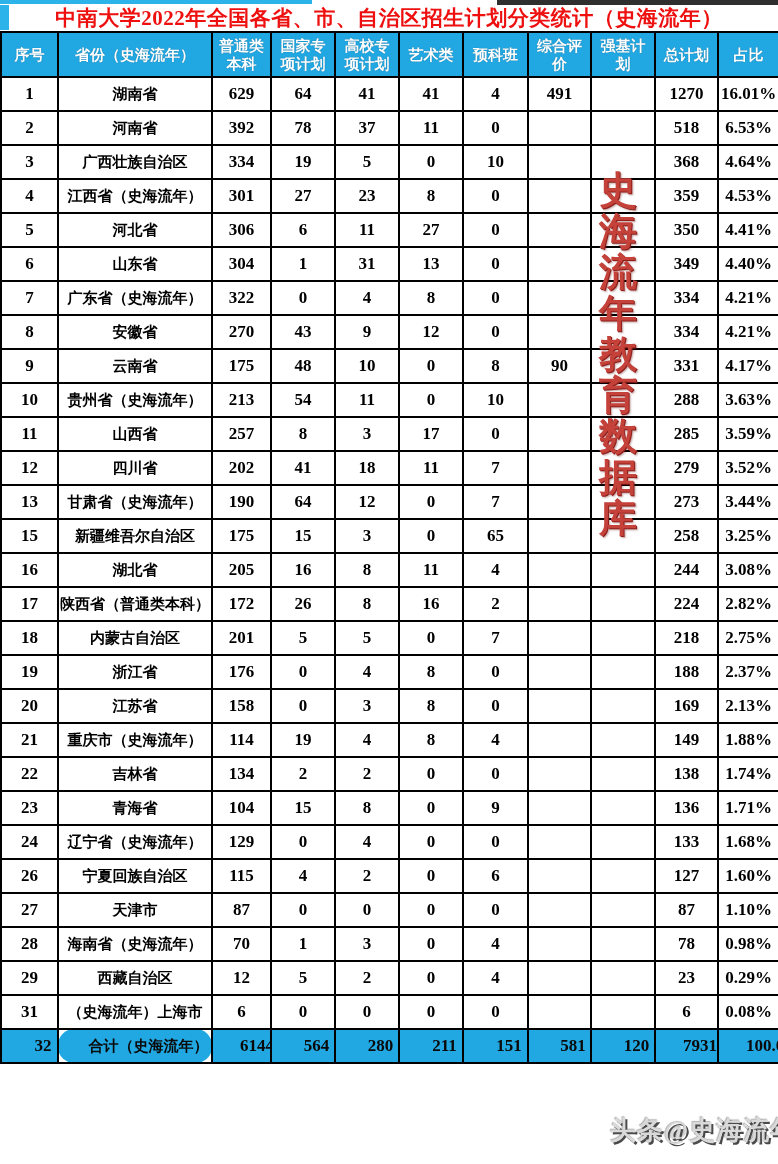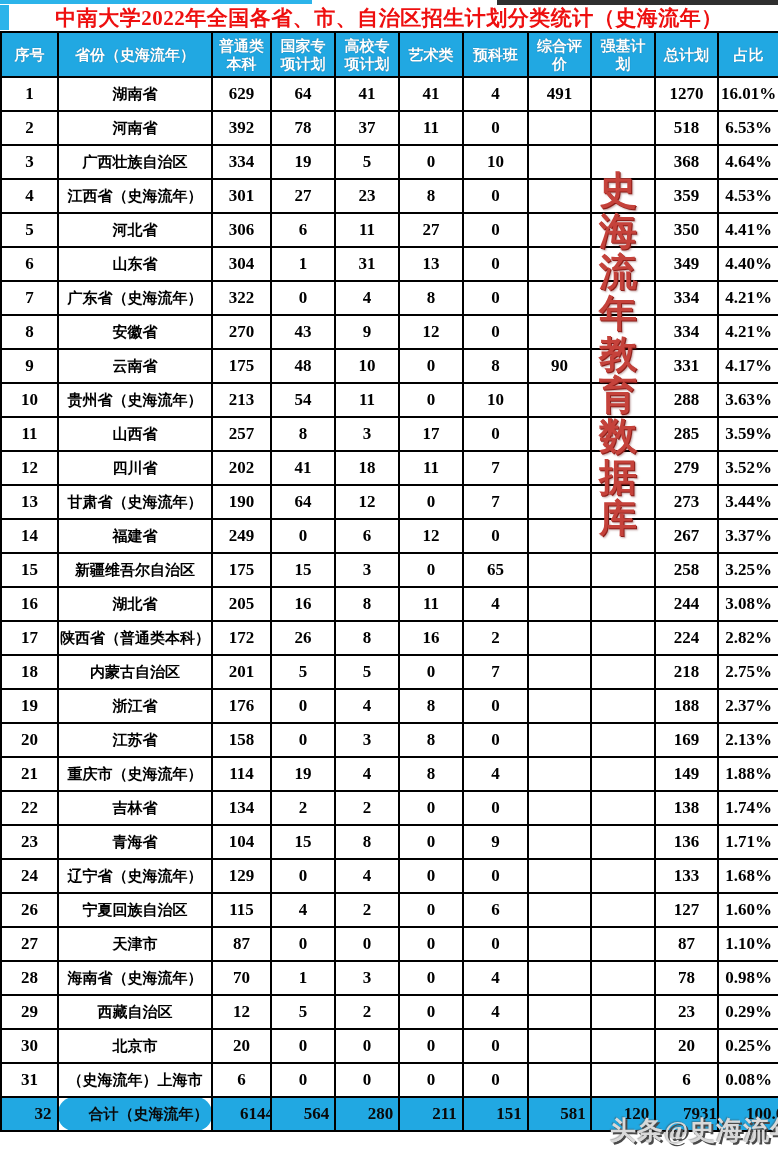--- a/index.html
+++ b/index.html
@@ -302,33 +302,20 @@
         <td>64</td>
         <td>12</td>
         <td>0</td>
         <td>7</td>
         <td></td>
         <td></td>
         <td>273</td>
         <td>3.44%</td>
       </tr>
       <tr>
-        <td>14</td>
-        <td class="province-cell">福建省</td>
-        <td>249</td>
-        <td>0</td>
-        <td>6</td>
-        <td>12</td>
-        <td>0</td>
-        <td></td>
-        <td></td>
-        <td>267</td>
-        <td>3.37%</td>
-      </tr>
-      <tr>
         <td>15</td>
         <td class="province-cell">新疆维吾尔自治区</td>
         <td>175</td>
         <td>15</td>
         <td>3</td>
         <td>0</td>
         <td>65</td>
         <td></td>
         <td></td>
         <td>258</td>
@@ -495,33 +482,20 @@
         <td class="province-cell">西藏自治区</td>
         <td>12</td>
         <td>5</td>
         <td>2</td>
         <td>0</td>
         <td>4</td>
         <td></td>
         <td></td>
         <td>23</td>
         <td>0.29%</td>
-      </tr>
-      <tr>
-        <td>30</td>
-        <td class="province-cell">北京市</td>
-        <td>20</td>
-        <td>0</td>
-        <td>0</td>
-        <td>0</td>
-        <td>0</td>
-        <td></td>
-        <td></td>
-        <td>20</td>
-        <td>0.25%</td>
       </tr>
       <tr>
         <td>31</td>
         <td class="province-cell">（史海流年）上海市</td>
         <td>6</td>
         <td>0</td>
         <td>0</td>
         <td>0</td>
         <td>0</td>
         <td></td>

